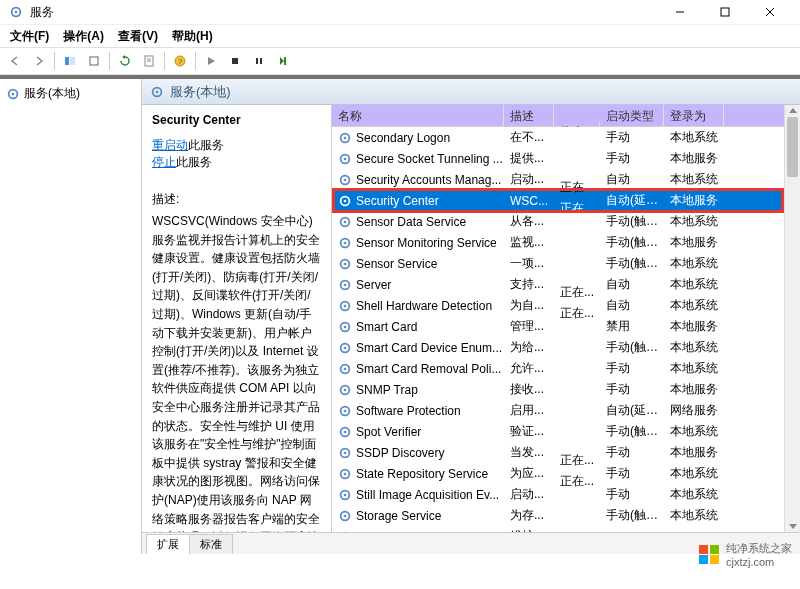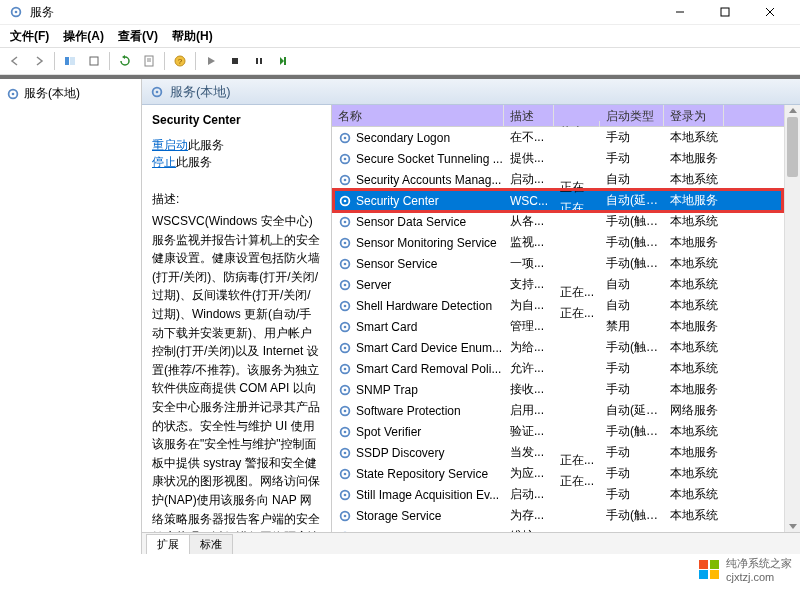--- a/index.html
+++ b/index.html
@@ -38,21 +38,21 @@
 .row { display: flex; height: 21px; align-items: center; }
 .row.sel { background: #0078d7; color: #fff; }
 .row.sel .cell { color: #fff; }
 .cell { padding: 2px 6px; white-space: nowrap; overflow: hidden; text-overflow: ellipsis; color: #000; font-size: 12px; }
 .row .c-name { display: flex; align-items: center; gap: 4px; }
 .gear-ic { width: 14px; height: 14px; flex-shrink: 0; }
 .highlight-box { position: absolute; border: 3px solid #e53935; pointer-events: none; }
 .tabs { height: 22px; display: flex; border-top: 1px solid #ccc; background: #f4f4f4; padding-left: 4px; align-items: center; }
 .tab { padding: 2px 10px; border: 1px solid #ccc; border-bottom: none; background: #fff; margin-right: -1px; font-size: 11px; }
 .tab.inactive { background: #eee; }
-.watermark { position: absolute; right: 8px; bottom: 6px; display: flex; align-items: center; gap: 6px; font-size: 11px; color: #666; }
+.watermark { position: absolute; right: 8px; bottom: 21px; display: flex; align-items: center; gap: 6px; font-size: 11px; color: #666; }
 .wm-logo { display: flex; }
 .wm-sq { width: 9px; height: 9px; margin: 1px; }
 .scroll-hint { position: absolute; right: 0; top: 0; bottom: 0; width: 16px; background: #f0f0f0; border-left: 1px solid #ddd; }
 .scroll-hint .thumb { position: absolute; left: 2px; right: 2px; top: 12px; height: 60px; background: #c0c0c0; border-radius: 2px; }
 .sm-arrow { width:0;height:0;border-left:4px solid transparent;border-right:4px solid transparent; }
 .sm-arrow.up { border-bottom:5px solid #888; position:absolute; top:3px; left:4px;}
 .sm-arrow.dn { border-top:5px solid #888; position:absolute; bottom:3px; left:4px;}
 svg { display: block; }
 </style>
 </head>

